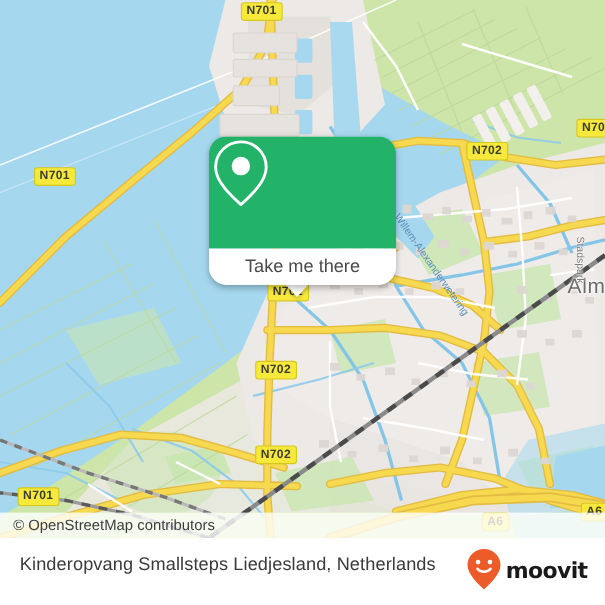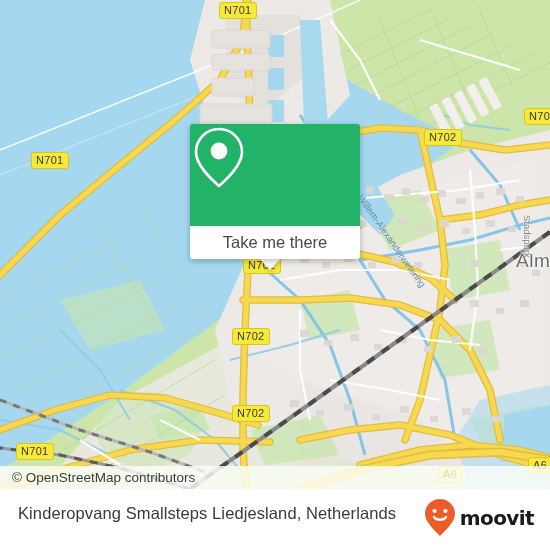--- a/index.html
+++ b/index.html
@@ -7,35 +7,35 @@
        font-family:"Liberation Sans","DejaVu Sans",sans-serif;}
   .app{position:relative;width:550px;height:550px;overflow:hidden;}
 
   
   .map{position:absolute;left:0;top:0;width:550px;height:489px;overflow:hidden;
        background:#a5d8ef;}
   .map svg{position:absolute;left:0;top:0;}
 
   
   .shield{position:absolute;background:#f7e93c;border:1.4px solid #d6c71f;
-          border-radius:3px;color:#3b3b30;font-weight:normal;font-size:11px;
+          border-radius:3px;color:#3b3b30;font-weight:bold;font-size:11px;
           line-height:13px;padding:1px 4px 1px 4px;letter-spacing:.3px;
           font-family:"Liberation Sans",sans-serif;white-space:nowrap;}
   .placelbl{position:absolute;color:#6b6b6b;font-size:19px;letter-spacing:.6px;
             font-family:"Liberation Sans",sans-serif;
             text-shadow:0 0 3px #fff,0 0 3px #fff,0 0 2px #fff;white-space:nowrap;margin-left:36px;}
   .waterlbl{position:absolute;color:#5b8fb5;font-size:9.5px;white-space:nowrap;
             font-family:"Liberation Sans",sans-serif;}
   .parklbl{position:absolute;color:#7d7d7d;font-size:9.5px;white-space:nowrap;
             font-family:"Liberation Sans",sans-serif;
             text-shadow:0 0 2px #fff,0 0 2px #fff;}
 
   
   .card{position:absolute;left:190px;top:124px;width:170px;
-        border-radius:3px;overflow:hidden;
+        border-radius:16px;overflow:hidden;
         box-shadow:0 2px 6px rgba(0,0,0,.28);}
   .card-top{height:102px;display:flex;align-items:center;justify-content:center;}
   .card-btn{height:33px;background:#fff;display:flex;align-items:center;
             justify-content:center;color:#4a4a4a;font-size:16.5px;
             font-family:"Liberation Sans",sans-serif;}
   .tail{position:absolute;left:259px;top:258px;width:0;height:0;
         border-left:11px solid transparent;border-right:11px solid transparent;
         border-top:12px solid #fff;
         filter:drop-shadow(0 2px 2px rgba(0,0,0,.22));}
 

